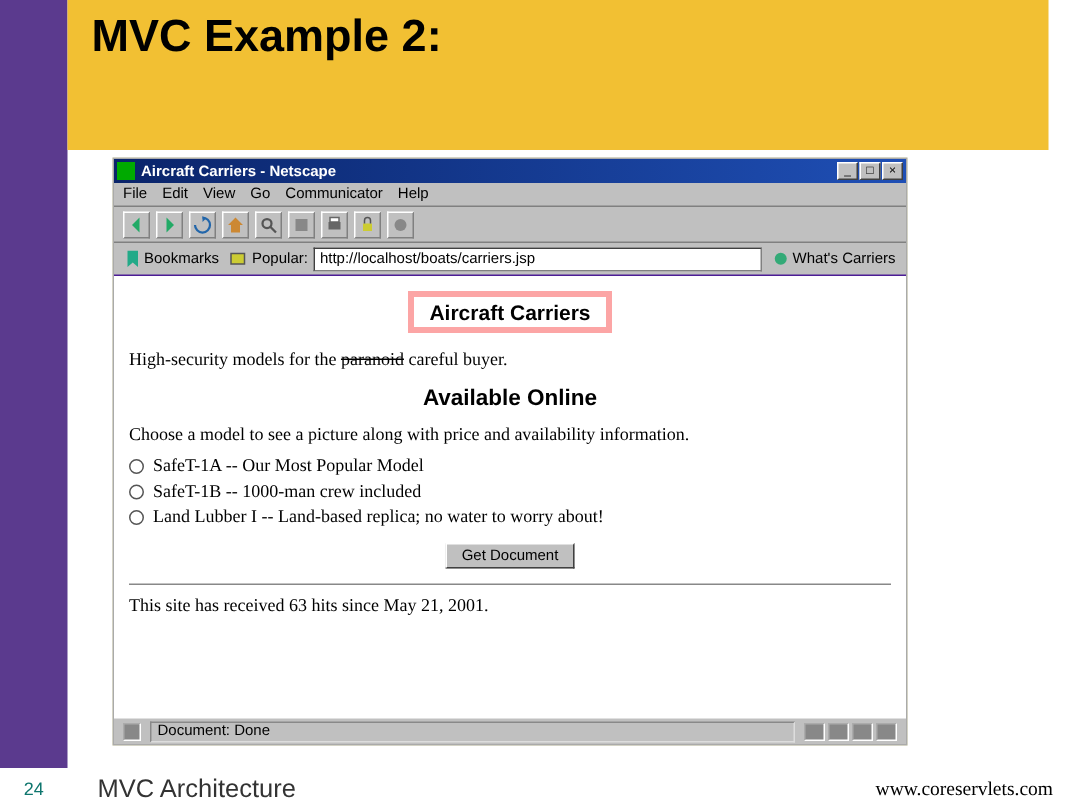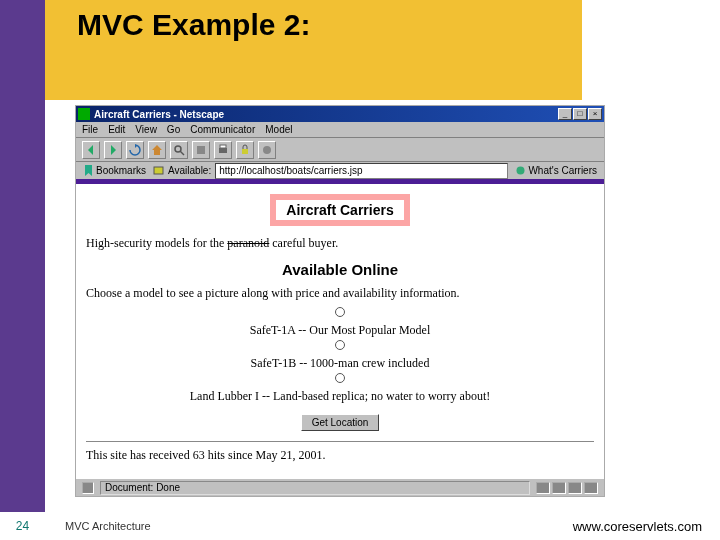--- a/index.html
+++ b/index.html
@@ -14,23 +14,23 @@
   }
   .left-stripe {
     position: absolute;
     left: 0; top: 0;
     width: 45px; height: 540px;
     background: #5b3a8e;
   }
   .title-bar {
     position: absolute;
     left: 45px; top: 0;
-    width: 537px; height: 100px;
+    width: 654px; height: 100px;
     background: #f2c033;
-    padding: 8px 16px 4px 32px;
+    padding: 8px 16px 4px 16px;
   }
   .title-bar h1 {
     margin: 0;
     font-size: 30px;
     font-weight: bold;
     line-height: 1.15;
     color: #000;
   }
   .screenshot {
     position: absolute;
@@ -98,21 +98,21 @@
     display: flex; align-items: center; justify-content: center;
   }
   .tbtn svg { width: 12px; height: 12px; }
   .locbar {
     height: 22px;
     background: #c0c0c0;
     display: flex;
     align-items: center;
     gap: 4px;
     padding: 0 4px;
-    border-bottom: 5px solid #4c1d95;
+    border-bottom: 1px solid #4c1d95;
     font-size: 10px;
   }
   .loc-input {
     flex: 1;
     height: 16px;
     background: #fff;
     border: 1px solid #808080;
     border-top-color: #404040;
     border-left-color: #404040;
     padding: 0 3px;
@@ -132,36 +132,36 @@
     font-family: "Times New Roman", serif;
     font-size: 12px;
     color: #000;
   }
   .page-heading {
     text-align: center;
     margin: 4px 0 10px 0;
   }
   .page-heading span {
     display: inline-block;
-    border: 6px solid #fca5a5;
+    border: 4px solid #fca5a5;
     padding: 2px 10px;
     font-family: Arial, sans-serif;
     font-weight: bold;
     font-size: 14px;
   }
   .page-area p { margin: 6px 0; }
   .subhead {
     text-align: center;
     font-family: Arial, sans-serif;
     font-weight: bold;
     font-size: 15px;
     margin: 10px 0 8px 0;
   }
   .radio-list { margin: 6px 0 10px 0; }
-  .radio-row { display: flex; align-items: center; gap: 6px; margin: 2px 0; flex-direction: column; }
+  .radio-row { display: flex; align-items: center; gap: 6px; margin: 2px 0; }
   .radio-dot {
     width: 10px; height: 10px;
     border: 1px solid #555;
     border-radius: 50%;
     background: #fff;
   }
   .submit-row { text-align: center; margin: 8px 0 10px 0; }
   .gray-btn {
     display: inline-block;
     background: #c0c0c0;
@@ -206,27 +206,27 @@
     font-size: 12px;
     color: #0f766e;
     background: #fff;
     height: 28px;
     line-height: 28px;
     position: relative;
     z-index: 2;
   }
   .footer-left {
     flex: 1;
-    font-size: 11px;
+    font-size: 17px;
     color: #333;
     padding-left: 20px;
   }
   .footer-right {
     font-size: 13px;
-    font-family: Liberation Sans, sans-serif;
+    font-family: Liberation Serif, serif;
     color: #000;
     padding-right: 18px;
   }
 </style>
 </head>
 <body>
 
 <div class="left-stripe"></div>
 
 <div class="title-bar">
@@ -246,21 +246,21 @@
       <div class="win-btn">×</div>
     </div>
   </div>
 
   <div class="menubar">
     <span>File</span>
     <span>Edit</span>
     <span>View</span>
     <span>Go</span>
     <span>Communicator</span>
-    <span>Model</span>
+    <span>Help</span>
   </div>
 
   <div class="toolbar">
     <div class="tbtn">
         <svg viewBox="0 0 12 12">
           <path d="M8 1 L3 6 L8 11 Z" fill="#2a6"></path>
         </svg>
       </div>
     <div class="tbtn">
         <svg viewBox="0 0 12 12">
@@ -311,21 +311,21 @@
   <div class="locbar">
     <div class="bookmark-tag">
       <svg viewBox="0 0 11 11">
           <path d="M2 0 L9 0 L9 11 L5.5 8 L2 11 Z" fill="#2a8"></path>
         </svg>
       <span>Bookmarks</span>
     </div>
     <svg width="11" height="11" viewBox="0 0 11 11">
         <rect x="1" y="2" width="9" height="7" fill="#cc3" stroke="#555"></rect>
       </svg>
-    <span>Available:</span>
+    <span>Popular:</span>
     <div class="loc-input">http://localhost/boats/carriers.jsp</div>
     <div class="related-tag">
       <svg viewBox="0 0 11 11">
           <circle cx="5.5" cy="5.5" r="4" fill="#3a7"></circle>
         </svg>
       <span>What's Carriers</span>
     </div>
   </div>
 
   <div class="page-area">
@@ -345,21 +345,21 @@
       <div class="radio-row">
         <span class="radio-dot"></span>
         <span>SafeT-1B -- 1000-man crew included</span>
       </div>
       <div class="radio-row">
         <span class="radio-dot"></span>
         <span>Land Lubber I -- Land-based replica; no water to worry about!</span>
       </div>
     </div>
     <div class="submit-row">
-      <span class="gray-btn">Get Location</span>
+      <span class="gray-btn">Get Document</span>
     </div>
     <hr>
     <p>This site has received 63 hits since May 21, 2001.</p>
   </div>
 
   <div class="statusbar">
     <div class="sicon"></div>
     <div class="stext">Document: Done</div>
     <div class="strail">
       <div class="sicon"></div>

